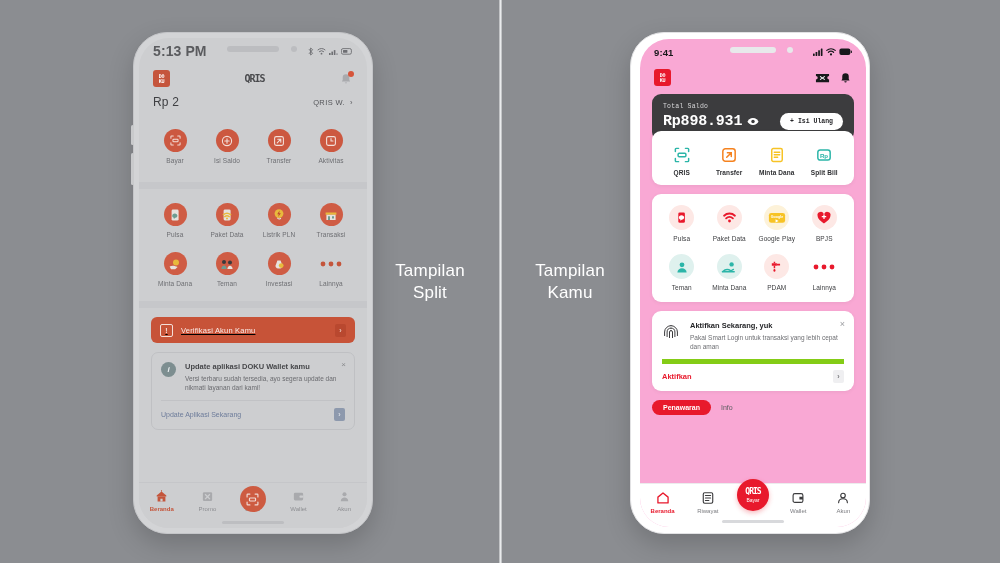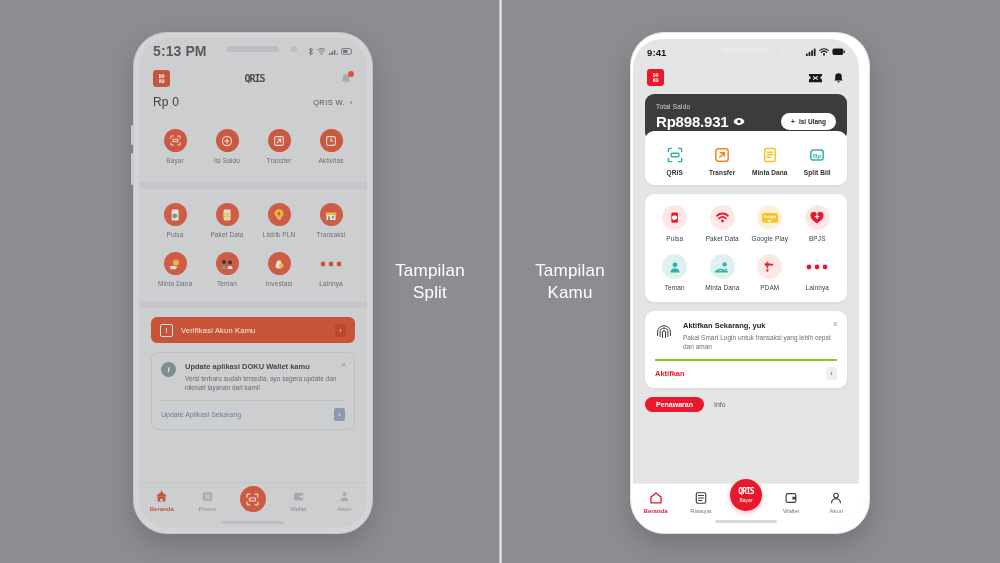--- a/index.html
+++ b/index.html
@@ -46,22 +46,22 @@
     position:absolute;left:-3px;width:3px;border-radius:2px;background:#c9cacc;
   }
 
   
   .phone-new{
     left:630px;top:32px;width:238px;height:500px;
     background:#ffffff;border:1px solid #e2e2e4;
     border-radius:34px;
   }
   .phone-new .screen{
-    left:2px;top:6px;width:226px;height:488px;border-radius:29px;
-    background:#e5e5e5;
+    left:9px;top:6px;width:226px;height:488px;border-radius:29px;
+    background:#f9a8d4;
   }
 
   
   .statusbar{
     position:relative;height:26px;display:flex;align-items:center;
     justify-content:space-between;padding:0 14px;box-sizing:border-box;
   }
   .statusbar .time{font-size:14px;font-weight:bold;letter-spacing:.1px;}
   .old .statusbar .time{color:#5a5b5e;}
   .new .statusbar .time{color:#18181b;font-size:9.5px;}
@@ -122,21 +122,21 @@
 
   .old-sect{background:#cdced0;padding:10px 10px 0 10px;}
   .old-divline{height:7px;background:#c6c7ca;margin:8px 0 0 0;}
 
   .alert-bar{
     margin:0 12px;height:26px;border-radius:6px;background:#c75338;
     display:flex;align-items:center;justify-content:space-between;padding:0 9px;
     box-sizing:border-box;
   }
   .alert-bar .t{font-size:7.5px;color:#fbece8;letter-spacing:.2px;}
-  .alert-bar .lft{display:flex;align-items:center;gap:8px;}
+  .alert-bar .lft{display:flex;align-items:center;gap:8px;text-decoration:underline;}
   .excl{
     width:11px;height:11px;border:1px solid #f4ded8;border-radius:2px;color:#f7e6e1;
     font-size:7px;display:flex;align-items:center;justify-content:center;font-weight:bold;
   }
   .chev-box{
     width:11px;height:13px;border-radius:2px;background:#b9482f;color:#f6e3de;
     display:flex;align-items:center;justify-content:center;font-size:7px;
   }
   .upd-card{
     margin:9px 12px 0 12px;border:1px solid #bfc0c3;border-radius:7px;
@@ -179,20 +179,21 @@
 
   
   .new-header{
     display:flex;align-items:center;justify-content:space-between;
     padding:4px 14px 8px 14px;
   }
   .new-header .icons{display:flex;align-items:center;gap:9px;}
   .saldo-card{
     margin:0 12px;background:#3c3c3e;border-radius:9px;padding:9px 11px 11px 11px;
     box-sizing:border-box;
+    font-family:Liberation Mono, monospace;
   }
   .saldo-card .lbl{font-size:6.5px;color:#d7d7d9;letter-spacing:.2px;}
   .saldo-row{display:flex;align-items:center;justify-content:space-between;margin-top:3px;}
   .saldo-row .amt{font-size:15px;color:#fff;font-weight:bold;letter-spacing:-.2px;display:flex;align-items:center;gap:5px;}
   .isi-btn{
     background:#fff;border-radius:11px;height:17px;padding:0 10px;
     display:flex;align-items:center;gap:4px;font-size:6.5px;font-weight:bold;color:#27272a;
   }
   .quick-card{
     margin:-10px 12px 0 12px;background:#fff;border-radius:9px;padding:14px 6px 9px 6px;
@@ -211,21 +212,21 @@
   .circ.soft{width:25px;height:25px;border-radius:50%;}
   .bio-card{
     margin:9px 12px 0 12px;background:#fff;border-radius:9px;padding:10px 10px 8px 10px;
     box-shadow:0 1px 4px rgba(0,0,0,.06);position:relative;box-sizing:border-box;
   }
   .bio-card .title{font-size:7.5px;font-weight:bold;color:#1f2023;}
   .bio-card .desc{font-size:6.5px;color:#6d6e72;line-height:9px;margin-top:3px;}
   .bio-card .x{position:absolute;right:9px;top:8px;font-size:9px;color:#9b9ca0;}
   .bio-foot{
     display:flex;align-items:center;justify-content:space-between;
-    border-top:2px solid #84cc16;margin-top:8px;padding-top:6px;
+    border-top:5px solid #84cc16;margin-top:8px;padding-top:6px;
   }
   .bio-foot .lnk{font-size:7.5px;font-weight:bold;color:#e8192c;}
   .chev-box.grey{background:#efeff1;color:#4b4c50;}
   .tabs{display:flex;align-items:center;gap:10px;margin:9px 12px 0 12px;}
   .pill{
     background:#e8192c;color:#fff;font-size:7px;font-weight:bold;border-radius:10px;
     padding:4px 11px;
   }
   .tab-plain{font-size:7px;color:#5c5d61;}
   .new-nav{
@@ -308,21 +309,21 @@
         <div class="bell">
           <svg width="14" height="14" viewBox="0 0 14 14">
               <path d="M7 2.2a3.3 3.3 0 00-3.3 3.3v2.6L2.8 9.5h8.4l-.9-1.4V5.5A3.3 3.3 0 007 2.2z" fill="#a9aaad"></path>
               <path d="M5.8 10.4a1.25 1.25 0 002.4 0z" fill="#a9aaad"></path>
             </svg>
           <span class="dot"></span>
         </div>
       </div>
 
       <div class="old-balance">
-        <div class="amt">Rp 0</div>
+        <div class="amt">Rp 2</div>
         <div class="usr">
           <span>QRIS W.</span>
           <span>›</span>
         </div>
       </div>
 
       <div class="old-sect" style="padding-bottom:10px;">
         <div class="grid4">
           <div class="tile">
             <div class="circ q">

